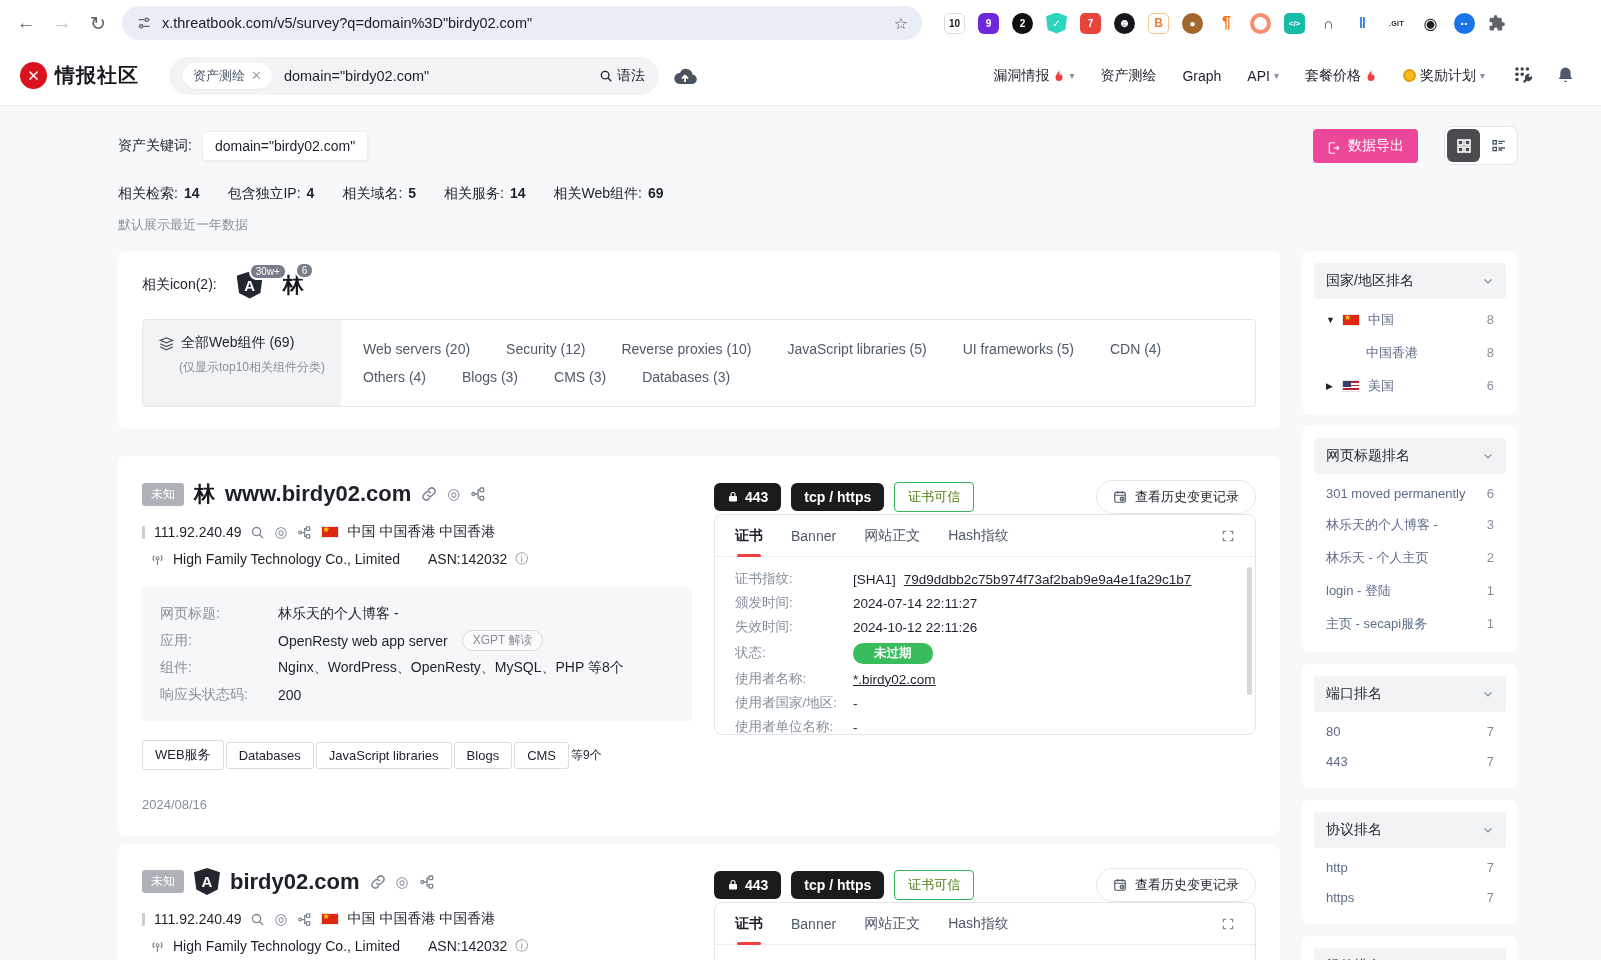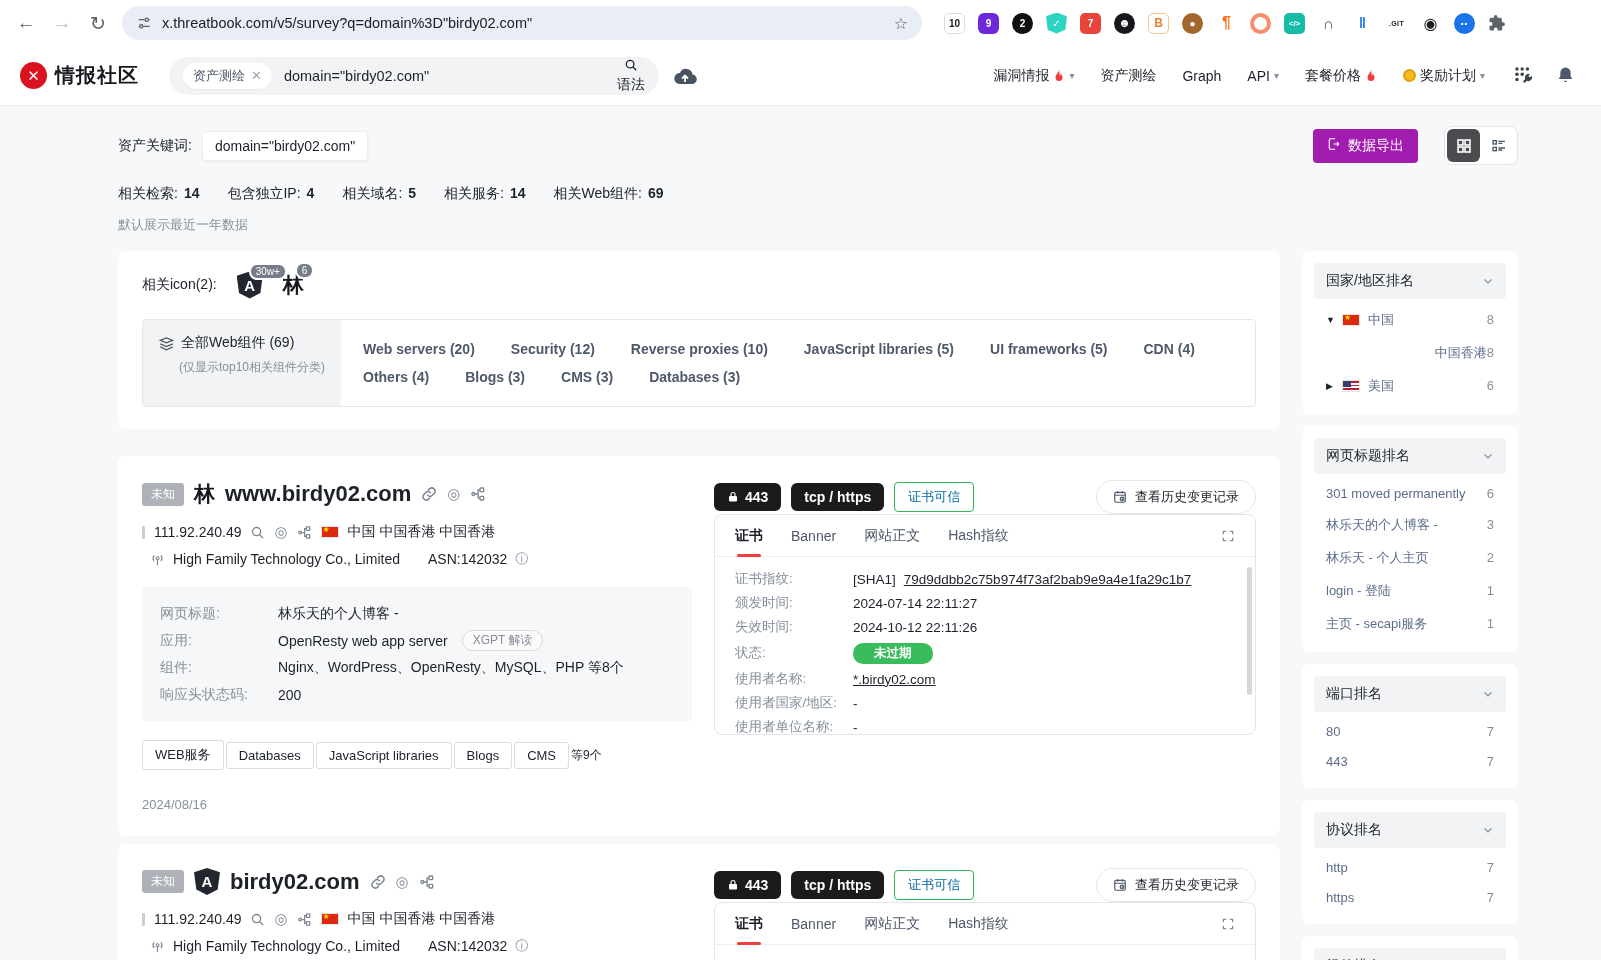--- a/index.html
+++ b/index.html
@@ -34,34 +34,34 @@
 
   
   .site-header { height:60px; background:#fff; display:flex; align-items:center; padding:0 20px; border-bottom:1px solid #f0f1f3; }
   .logo { display:flex; align-items:center; gap:8px; cursor:pointer; }
   .logo-x { width:27px; height:27px; border-radius:50%; background:#d9121f; color:#fff; font-weight:bold; font-size:15px; display:flex; align-items:center; justify-content:center; }
   .logo-t { font-size:20px; font-weight:bold; color:#15181d; letter-spacing:1px; }
   .searchpill { margin-left:30px; width:490px; height:38px; background:#f2f3f5; border-radius:19px; display:flex; align-items:center; padding:0 14px; gap:12px; }
   .stag { background:#fff; border-radius:14px; padding:4px 10px; font-size:13px; color:#4e5969; display:flex; gap:6px; align-items:center; box-shadow:0 1px 2px rgba(0,0,0,.06); }
   .stag .x { color:#a0a4ab; cursor:pointer; }
   .squery { font-size:14.5px; color:#1d2129; flex:1; }
-  .syntax { display:flex; align-items:center; gap:4px; font-size:14px; color:#1d2129; cursor:pointer;flex-direction:column; }
+  .syntax { display:flex; align-items:center; gap:4px; font-size:14px; color:#1d2129; cursor:pointer; }
   .upload { margin-left:14px; cursor:pointer; display:flex; }
   .hnav { margin-left:auto; display:flex; align-items:center; gap:26px; font-size:14px; color:#1d2129; }
   .hnav .nitem { display:flex; align-items:center; gap:4px; cursor:pointer; white-space:nowrap; }
   .caret { font-size:10px; color:#86909c; }
   .medal { width:13px; height:13px; border-radius:50%; background:#f7ba1e; border:2px solid #e09f10; display:inline-block; }
   .hicons { display:flex; align-items:center; gap:22px; margin-left:28px; margin-right:6px; }
 
   
   .page { padding:0 83px 0 118px; }
   .topbar { margin-top:20px; display:flex; align-items:center; }
   .kw-label { font-size:14px; color:#1d2129; }
   .kw-chip { margin-left:10px; background:#fff; border:1px solid #eceef1; box-shadow:0 1px 3px rgba(0,0,0,.05); border-radius:4px; padding:6px 12px; font-size:14px; color:#1d2129; }
-  .export-btn { margin-left:auto; background:#a21caf; color:#fff; border-radius:4px; padding:8px 14px; font-size:14px; display:flex; align-items:flex-start; gap:7px; cursor:pointer; }
+  .export-btn { margin-left:auto; background:#ec4899; color:#fff; border-radius:4px; padding:8px 14px; font-size:14px; display:flex; align-items:flex-end; gap:7px; cursor:pointer; }
   .viewtoggle { margin-left:26px; background:#fff; border:1px solid #e5e6eb; border-radius:8px; padding:2px; display:flex; gap:2px; }
   .vt { width:33px; height:33px; border-radius:6px; display:flex; align-items:center; justify-content:center; cursor:pointer; }
   .vt.active { background:#4b4b50; }
   .stats { margin-top:20px; display:flex; gap:28px; font-size:14px; color:#1d2129; }
   .stat b { margin-left:6px; }
   .note { margin-top:13px; font-size:13px; color:#86909c; }
   .main { margin-top:17px; display:flex; align-items:flex-start; }
   .col-main { width:1162px; }
   .col-side { width:216px; margin-left:22px; }
 
@@ -69,21 +69,21 @@
   .icons-card { padding:20px 24px 22px; margin-bottom:27px; }
   .iconrow { display:flex; align-items:center; font-size:14px; color:#1d2129; }
   .relicon { position:relative; margin-left:20px; }
   .shield { width:26px; height:27px; background:#22262e; color:#fff; font-weight:bold; font-size:15px; display:flex; align-items:center; justify-content:center; clip-path:polygon(50% 0,100% 16%,91% 80%,50% 100%,9% 80%,0 16%); }
   .cjkicon { font-size:21px; font-weight:bold; color:#15181d; }
   .relbadge { position:absolute; top:-9px; left:12px; background:#787e89; color:#fff; font-size:10px; padding:1px 5px; border-radius:8px; border:2px solid #fff; white-space:nowrap; }
   .compbox { margin-top:20px; border:1px solid #e5e6eb; border-radius:4px; display:flex; min-height:88px; overflow:hidden; }
   .compleft { width:198px; background:#f2f3f5; padding:14px 16px; }
   .compleft .l1 { font-size:14px; color:#1d2129; display:flex; align-items:center; gap:7px; }
   .compleft .l2 { margin-top:7px; font-size:12px; color:#86909c;text-align:right; }
-  .comptabs { flex:1; padding:12px 22px; display:flex; flex-wrap:wrap; column-gap:36px; row-gap:12px; align-content:center; font-size:14px; color:#4e5969;font-weight:bold; }
+  .comptabs { flex:1; padding:12px 22px; display:flex; flex-wrap:wrap; column-gap:36px; row-gap:12px; align-content:center; font-size:14px; color:#4e5969; }
   .comptab { cursor:pointer; white-space:nowrap; }
 
   .result-card { padding:24px; margin-bottom:8px; display:flex; gap:22px; }
   .rc-left { width:550px; }
   .titlerow { display:flex; align-items:center; gap:10px; }
   .badge-unknown { background:#aeb1b8; color:#fff; font-size:12px; padding:3px 9px; border-radius:3px; }
   .rc-title { font-size:22px; font-weight:bold; color:#1d2129; }
   .grayic { color:#7d8694; font-size:15px; display:flex; align-items:center; }
   .iprow { margin-top:15px; display:flex; align-items:center; gap:9px; font-size:14px; color:#1d2129; }
   .vbar { width:3px; height:13px; background:#c9cdd4; border-radius:1px; }
@@ -101,21 +101,21 @@
   .dval { color:#1d2129; }
   .xgpt { margin-left:14px; border:1px solid #d8dadf; background:#fbfbfc; border-radius:11px; font-size:12px; color:#868d99; padding:1px 10px; cursor:pointer; }
   .tagsrow { margin-top:19px; display:flex; align-items:center; gap:2px; }
   .tagchip { border:1px solid #d9dce1; border-radius:3px; padding:5px 12px; font-size:13px; color:#1d2129; background:#fff; cursor:pointer; }
   .tagmore { font-size:12px; color:#1d2129; }
   .rc-date { margin-top:27px; font-size:13px; color:#86909c; }
 
   .rc-right { flex:1; }
   .portrow { display:flex; align-items:center; gap:10px; }
   .darkbadge { background:#1b1b1d; color:#fff; font-size:14px; font-weight:bold; border-radius:6px; padding:6px 13px; display:flex; align-items:center; gap:6px; }
-  .trustbadge { border:1px solid #32b357; color:#0369a1; border-radius:4px; padding:5px 13px; font-size:13px; background:#fff; }
+  .trustbadge { border:1px solid #32b357; color:#4d7c0f; border-radius:4px; padding:5px 13px; font-size:13px; background:#fff; }
   .historybtn { margin-left:auto; border:1px solid #e5e6eb; border-radius:17px; padding:7px 16px; font-size:13px; color:#1d2129; display:flex; align-items:center; gap:8px; background:#fff; cursor:pointer; }
   .certpanel { border:1px solid #e5e6eb; border-radius:8px; position:relative; overflow:hidden; }
   .tabsbar { height:42px; display:flex; align-items:center; gap:28px; padding:0 20px; border-bottom:1px solid #eceef1; font-size:14px; color:#4e5969; }
   .ctab { cursor:pointer; position:relative; }
   .ctab.active { color:#1d2129; font-weight:bold; }
   .ctab.active::after { content:""; position:absolute; left:2px; right:2px; bottom:-12px; height:3px; background:#f03e3e; border-radius:2px; }
   .expand { margin-left:auto; display:flex; cursor:pointer; }
   .certbody { padding:10px 20px 12px; font-size:13.5px; }
   .crow { display:flex; align-items:center; min-height:24px; }
   .clabel { width:118px; color:#86909c; flex-shrink:0; }
@@ -125,21 +125,21 @@
   .scrollthumb { position:absolute; right:3px; top:52px; width:5px; height:128px; background:#d4d7dc; border-radius:3px; }
 
   
   .side-panel { background:#fff; border-radius:8px; padding:12px 12px 8px; margin-bottom:12px; }
   .side-head { background:#f2f3f5; border-radius:4px; height:36px; display:flex; align-items:center; justify-content:space-between; padding:0 12px; font-size:14px; color:#1d2129; cursor:pointer; }
   .side-items { padding:4px 12px 4px; }
   .side-item { display:flex; align-items:center; font-size:13px; padding:7.5px 0; cursor:pointer; }
   .side-item .lab { color:#5c6b8a; flex:1; overflow:hidden; white-space:nowrap; }
   .side-item .val { color:#86909c; }
   .expander { font-size:9px; color:#1d2129; width:16px; }
-  .side-item.indent { padding-left:40px;text-align:right; }
+  .side-item.indent { padding-left:40px; }
 </style>
 </head>
 <body>
 
 <div class="screen">
 
   <div class="chrome">
     <span class="nav-ic">←</span>
     <span class="nav-ic dim">→</span>
     <span class="nav-ic">↻</span>

